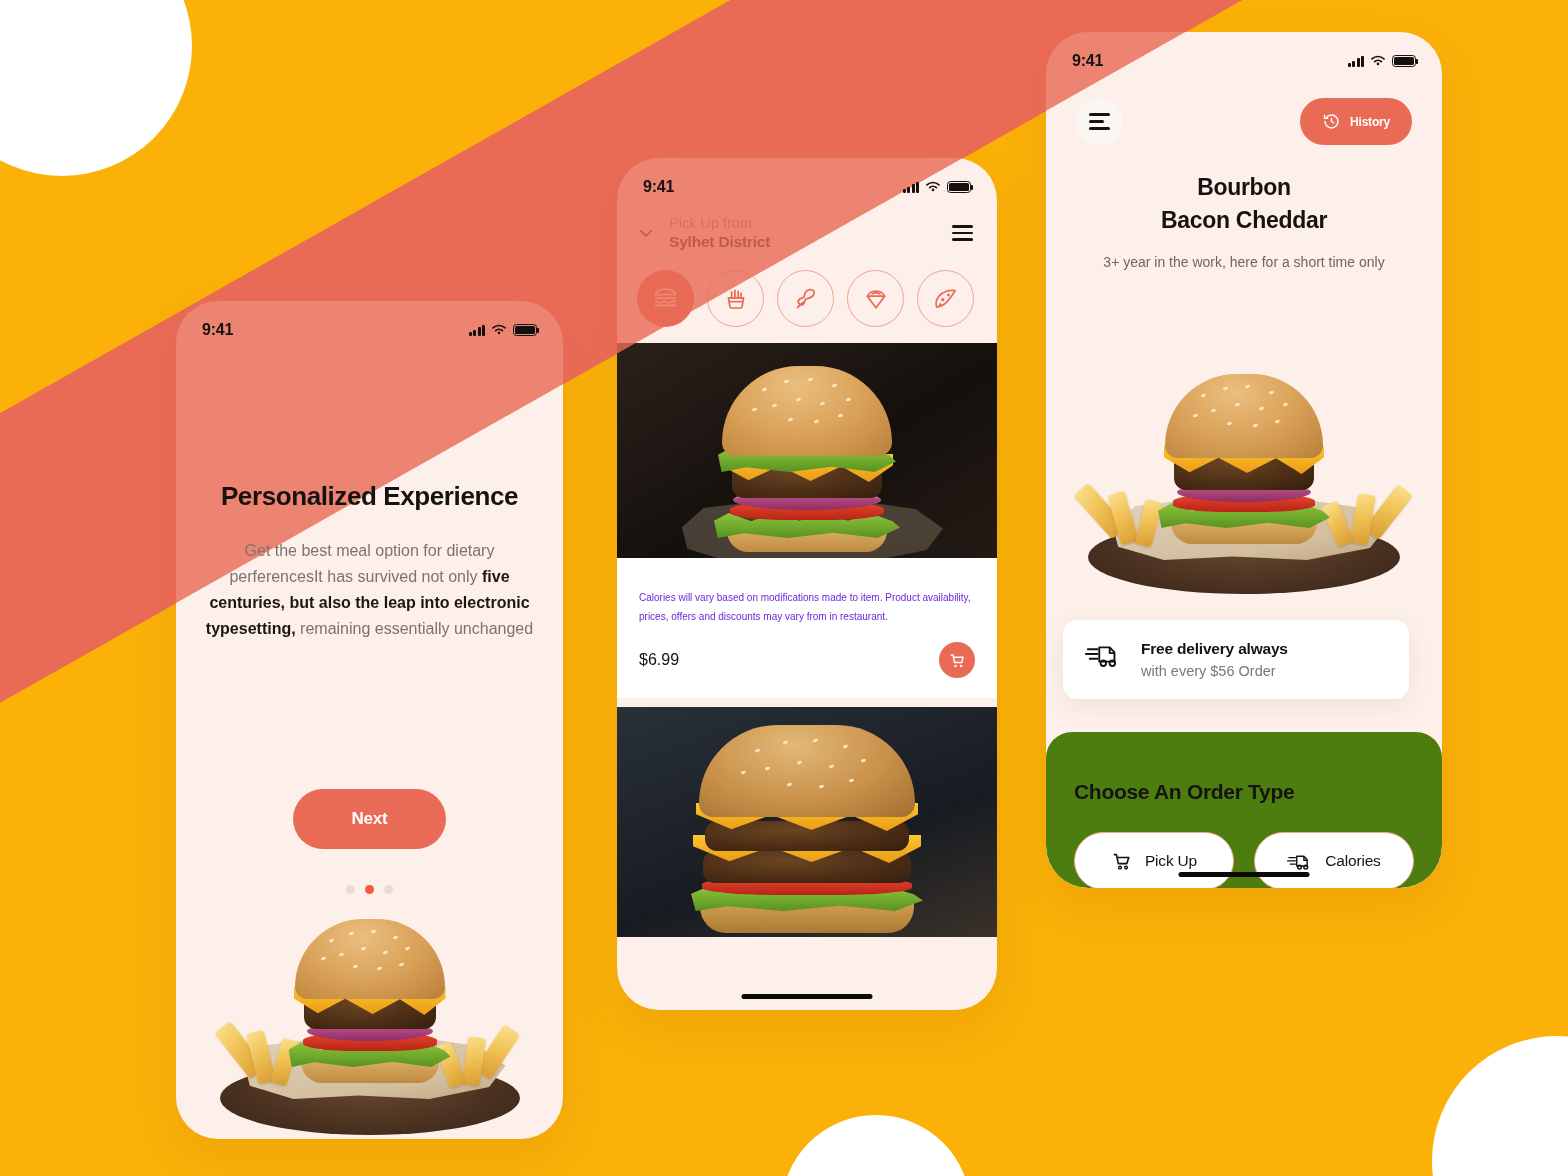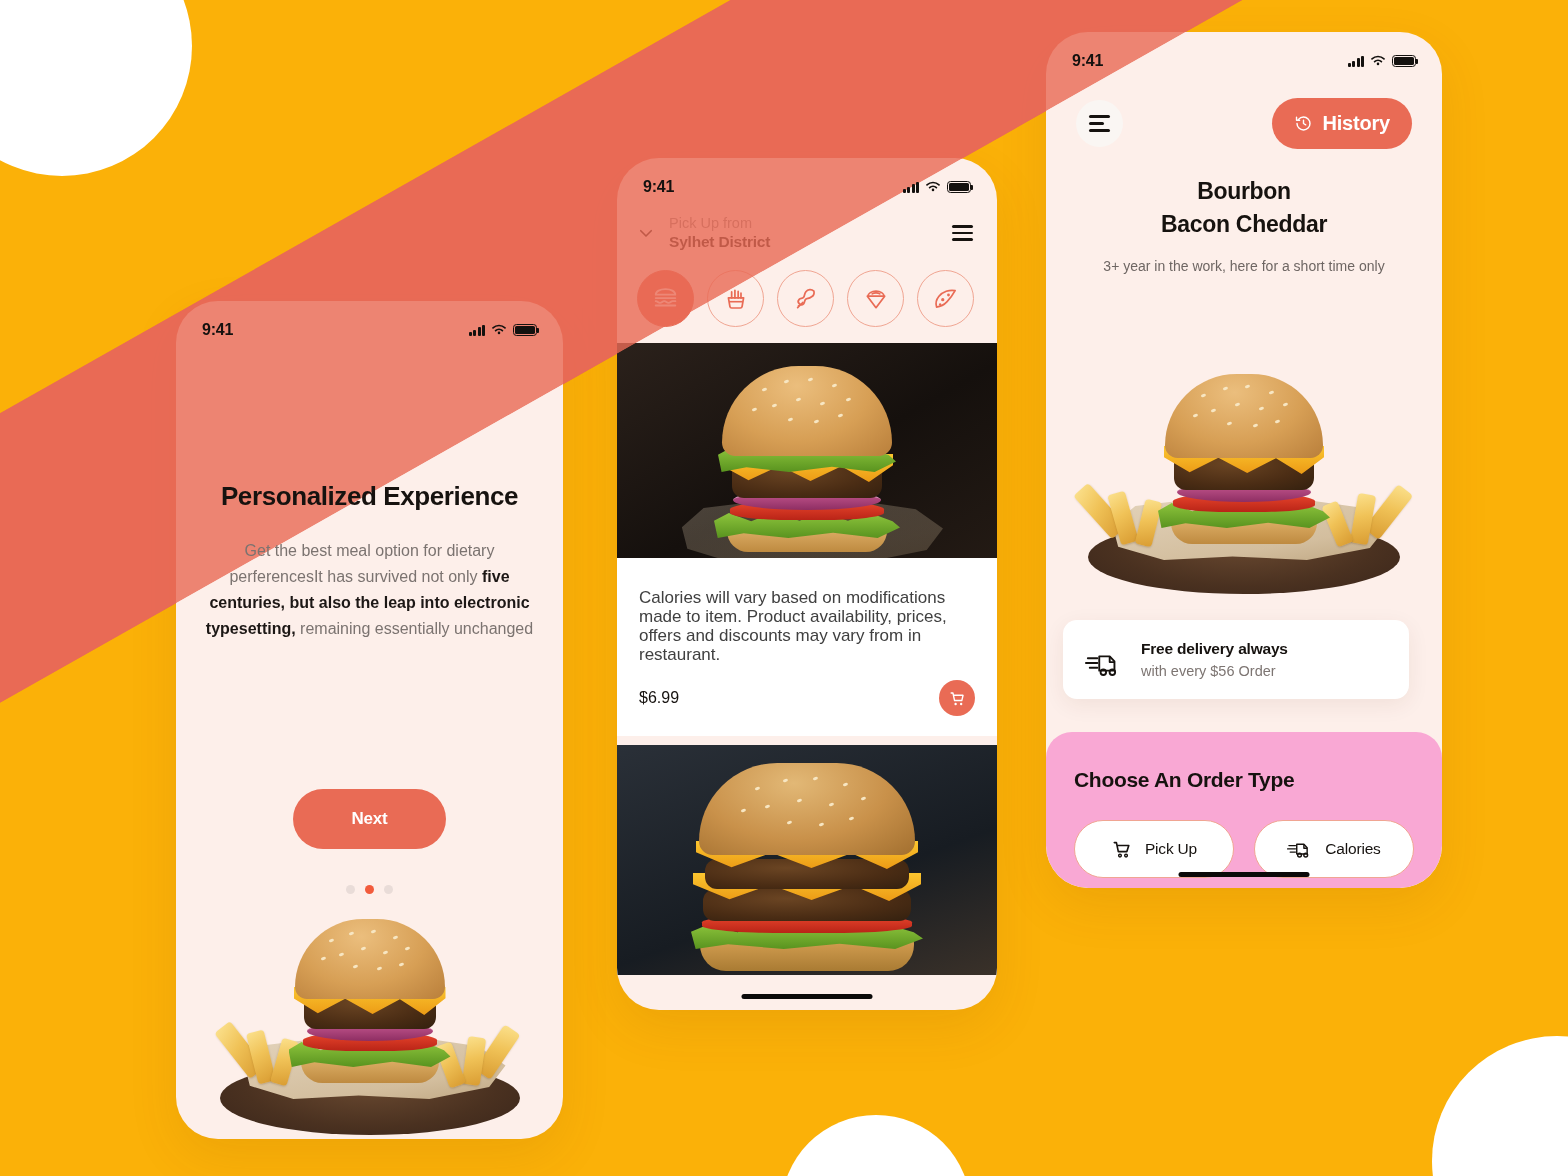--- a/index.html
+++ b/index.html
@@ -167,21 +167,21 @@
     cursor:pointer; flex: 0 0 auto; background: transparent;
   }
   .cat.active { background:#E96B55; border-color:#E96B55; }
 
   .food-card { background:#fff; margin: 0 0 0 0; }
   .food-img { position:relative; height:215px; overflow:hidden; }
   .food-img.dark1 { background: linear-gradient(150deg,#2B211B 0%, #15100D 55%, #231A14 100%); }
   .food-img.dark2 { background: linear-gradient(160deg,#2A3038 0%, #171C22 60%, #3A3129 100%); }
   .card-body { padding: 20px 22px 20px 22px; background:#fff; }
   .card-title { font-size:21px; font-weight:bold; color:#16120F; letter-spacing:-0.3px;}
-  .card-desc { margin-top:10px; font-size:17px; line-height:19px; color:#404040; }
+  .card-desc { margin-top:10px; font-size:10px; line-height:19px; color:#6d28d9; }
   .card-foot { margin-top:16px; display:flex; align-items:center; justify-content:space-between; }
   .price { font-size:16px; font-weight:normal; color:#16120F; }
   .cart-btn {
     width:36px; height:36px; border-radius:50%; background:#E96B55;
     display:flex; align-items:center; justify-content:center; cursor:pointer; border:none;
   }
 
   
   .p3-top { display:flex; align-items:center; justify-content:space-between; padding: 22px 30px 0 30px; }
   .menu-round {
@@ -189,37 +189,37 @@
     display:flex; align-items:center; justify-content:center; cursor:pointer;
     flex-direction:column; gap:4.5px;
   }
   .menu-round span { display:block; height:2.6px; background:#16120F; border-radius:2px; }
   .menu-round span:nth-child(1){ width:21px; }
   .menu-round span:nth-child(2){ width:15px; margin-right:6px; }
   .menu-round span:nth-child(3){ width:21px; }
   .history-btn {
     display:flex; align-items:center; gap:9px; background:#E96B55; color:#fff;
     border:none; border-radius:30px; padding:14px 22px; cursor:pointer;
-    font-size:20px; font-weight:bold; letter-spacing:-0.2px;
+    font-size:12px; font-weight:bold; letter-spacing:-0.2px;
   }
   .p3-title { margin-top:26px; text-align:center; font-size:23px; font-weight:bold; color:#16120F; line-height:33px; letter-spacing:-0.3px; }
   .p3-sub { margin-top:14px; text-align:center; font-size:14px; line-height:23px; color:#6E6663; padding: 0 46px; }
 
   .delivery-card {
     position:absolute; left:17px; right:33px; top:588px;
     background:#fff; border-radius:14px; padding:20px 22px;
-    display:flex; align-items:flex-end; gap:18px; z-index:6;
+    display:flex; align-items:flex-start; gap:18px; z-index:6;
     box-shadow: 0 6px 22px rgba(90,40,20,0.07);
   }
   .del-title { font-size:15.5px; font-weight:bold; color:#16120F; letter-spacing:-0.2px;}
   .del-sub { margin-top:5px; font-size:14.5px; color:#7D7572; }
 
   .order-panel {
     position:absolute; left:0; right:0; bottom:0; top:700px;
-    background:#f9a8d4; border-radius:26px 26px 42px 42px; padding: 36px 28px 0 28px; z-index:5;
+    background:#4d7c0f; border-radius:26px 26px 42px 42px; padding: 48px 28px 0 28px; z-index:5;
   }
   .order-title { font-size:21px; font-weight:bold; color:#16120F; letter-spacing:-0.3px; }
   .order-btns { margin-top:28px; display:flex; gap:20px; }
   .order-btn {
     flex:1; display:flex; align-items:center; justify-content:center; gap:12px;
     border:1.5px solid #F0A592; border-radius:34px; padding:17px 8px;
     background:#fff; cursor:pointer; font-size:15.5px; color:#16120F; letter-spacing:-0.2px;
   }
   .home-indicator {
     position:absolute; left:50%; transform:translateX(-50%); bottom:11px;

